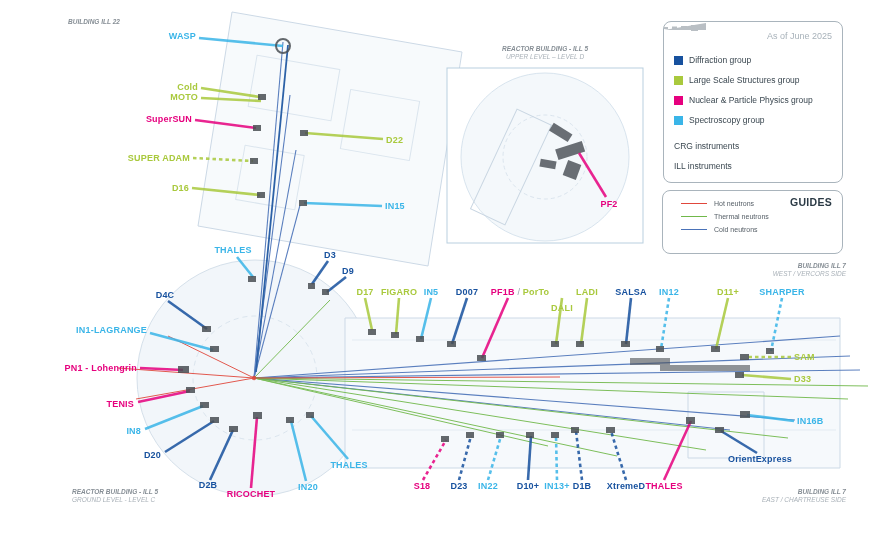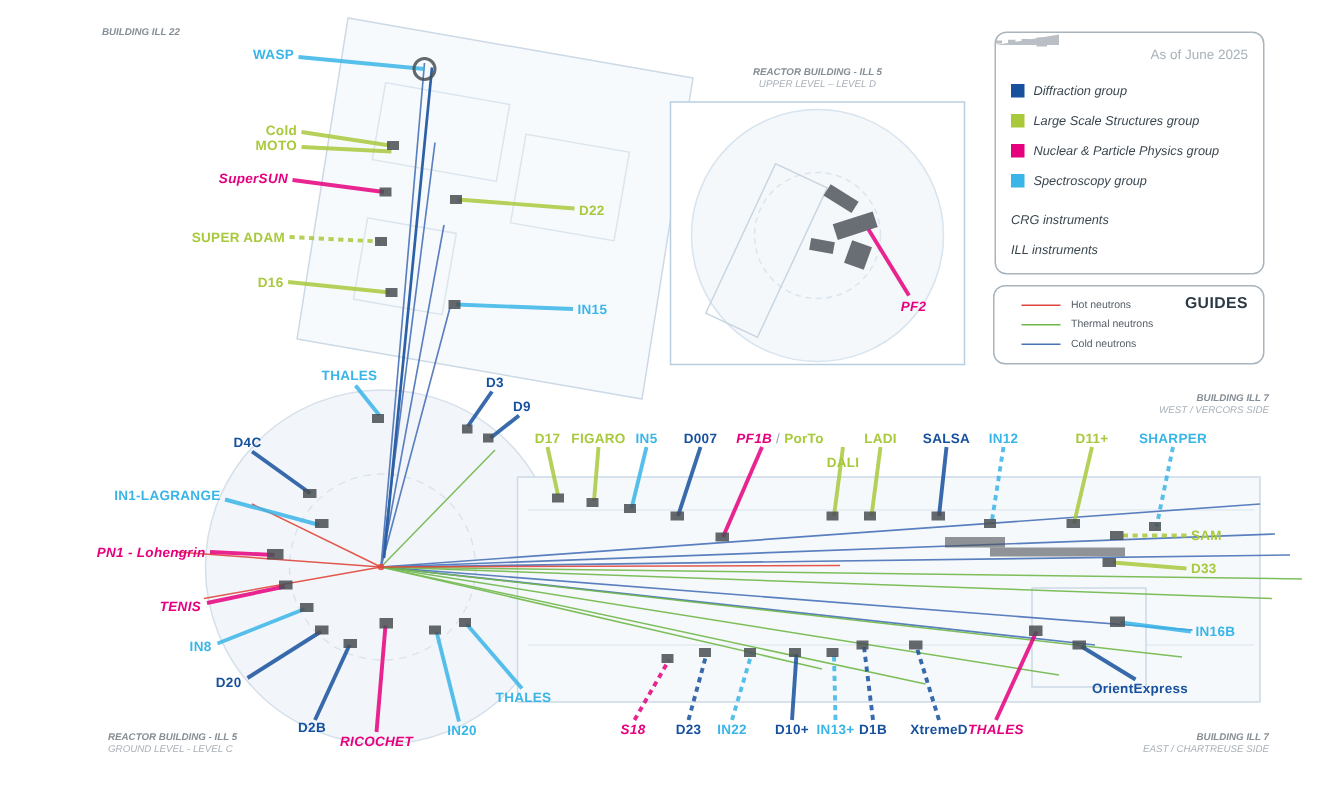--- a/index.html
+++ b/index.html
@@ -3,37 +3,37 @@
 <meta charset="utf-8">
 <style>
   html,body{margin:0;padding:0;background:#fff;}
   #stage{position:relative;width:878px;height:534px;background:#ffffff;overflow:hidden;
          font-family:"Liberation Sans",sans-serif;}
   svg{position:absolute;left:0;top:0;}
   .lbl{position:absolute;font-size:9px;font-weight:700;letter-spacing:.2px;white-space:nowrap;
        transform:translate(0,-50%);}
   .lbl.ra{transform:translate(-100%,-50%);}
   .lbl.ca{transform:translate(-50%,-50%);}
-  .c-diff{color:#17519e;} .c-lss{color:#a9c93d;} .c-npp{color:#e6007e;font-style:italic;} .c-spec{color:#3ab5e8;}
+  .c-diff{color:#17519e;} .c-lss{color:#a9c93d;} .c-npp{color:#e6007e;} .c-spec{color:#3ab5e8;}
   .c-sep{color:#9aa4ad;font-weight:400;}
   .capbox{position:absolute;font-size:6.5px;font-style:italic;line-height:8px;white-space:nowrap;}
   .capbox.ra{text-align:right;transform:translateX(-100%);}
   .capbox.ca{text-align:center;transform:translateX(-50%);}
   .cap1{font-weight:700;color:#868e95;} .cap2{color:#a9b1b8;}
   .panel{position:absolute;background:#fff;border:1px solid #a9b4bc;border-radius:8px;box-sizing:border-box;}
   .legend{left:663px;top:21px;width:180px;height:162px;padding:8px 10px 6px 10px;}
   .lg-title{font-size:11.5px;font-weight:700;color:#2b3a45;text-align:right;letter-spacing:.3px;}
   .lg-sub{font-size:9px;color:#a8b2ba;text-align:right;margin-top:1px;}
   .lg-row{display:flex;align-items:center;gap:6px;margin-top:10px;height:10px;}
-  .lg-row .txt{font-size:8.5px;color:#3a4750;font-style:italic;}
+  .lg-row .txt{font-size:8.5px;color:#3a4750;}
   .sq{width:9px;height:9px;flex:0 0 9px;}
   .sq-diff{background:#17519e;} .sq-lss{background:#a9c93d;} .sq-npp{background:#e6007e;} .sq-spec{background:#3ab5e8;}
   .lg-row.gap{margin-top:16px;}
   .mark{width:42px;flex:0 0 42px;height:10px;}
-  .guidesp{left:662px;top:190px;width:181px;height:53px;padding:4px 10px;}
+  .guidesp{left:662px;top:190px;width:181px;height:64px;padding:4px 10px;}
   .gd-title{position:absolute;right:10px;top:5px;font-size:10.5px;font-weight:700;color:#2b3a45;letter-spacing:.3px;}
   .gd-row{display:flex;align-items:center;gap:7px;margin-top:4px;height:9px;padding-left:8px;}
   .gd-row:first-of-type{margin-top:6px;}
   .gd-line{width:26px;height:1.5px;flex:0 0 26px;}
   .gd-hot{background:#e0473c;} .gd-thermal{background:#70b84a;} .gd-cold{background:#4a72b8;}
   .gd-row .txt{font-size:7px;color:#555e66;}
 </style>
 </head>
 <body>
 

